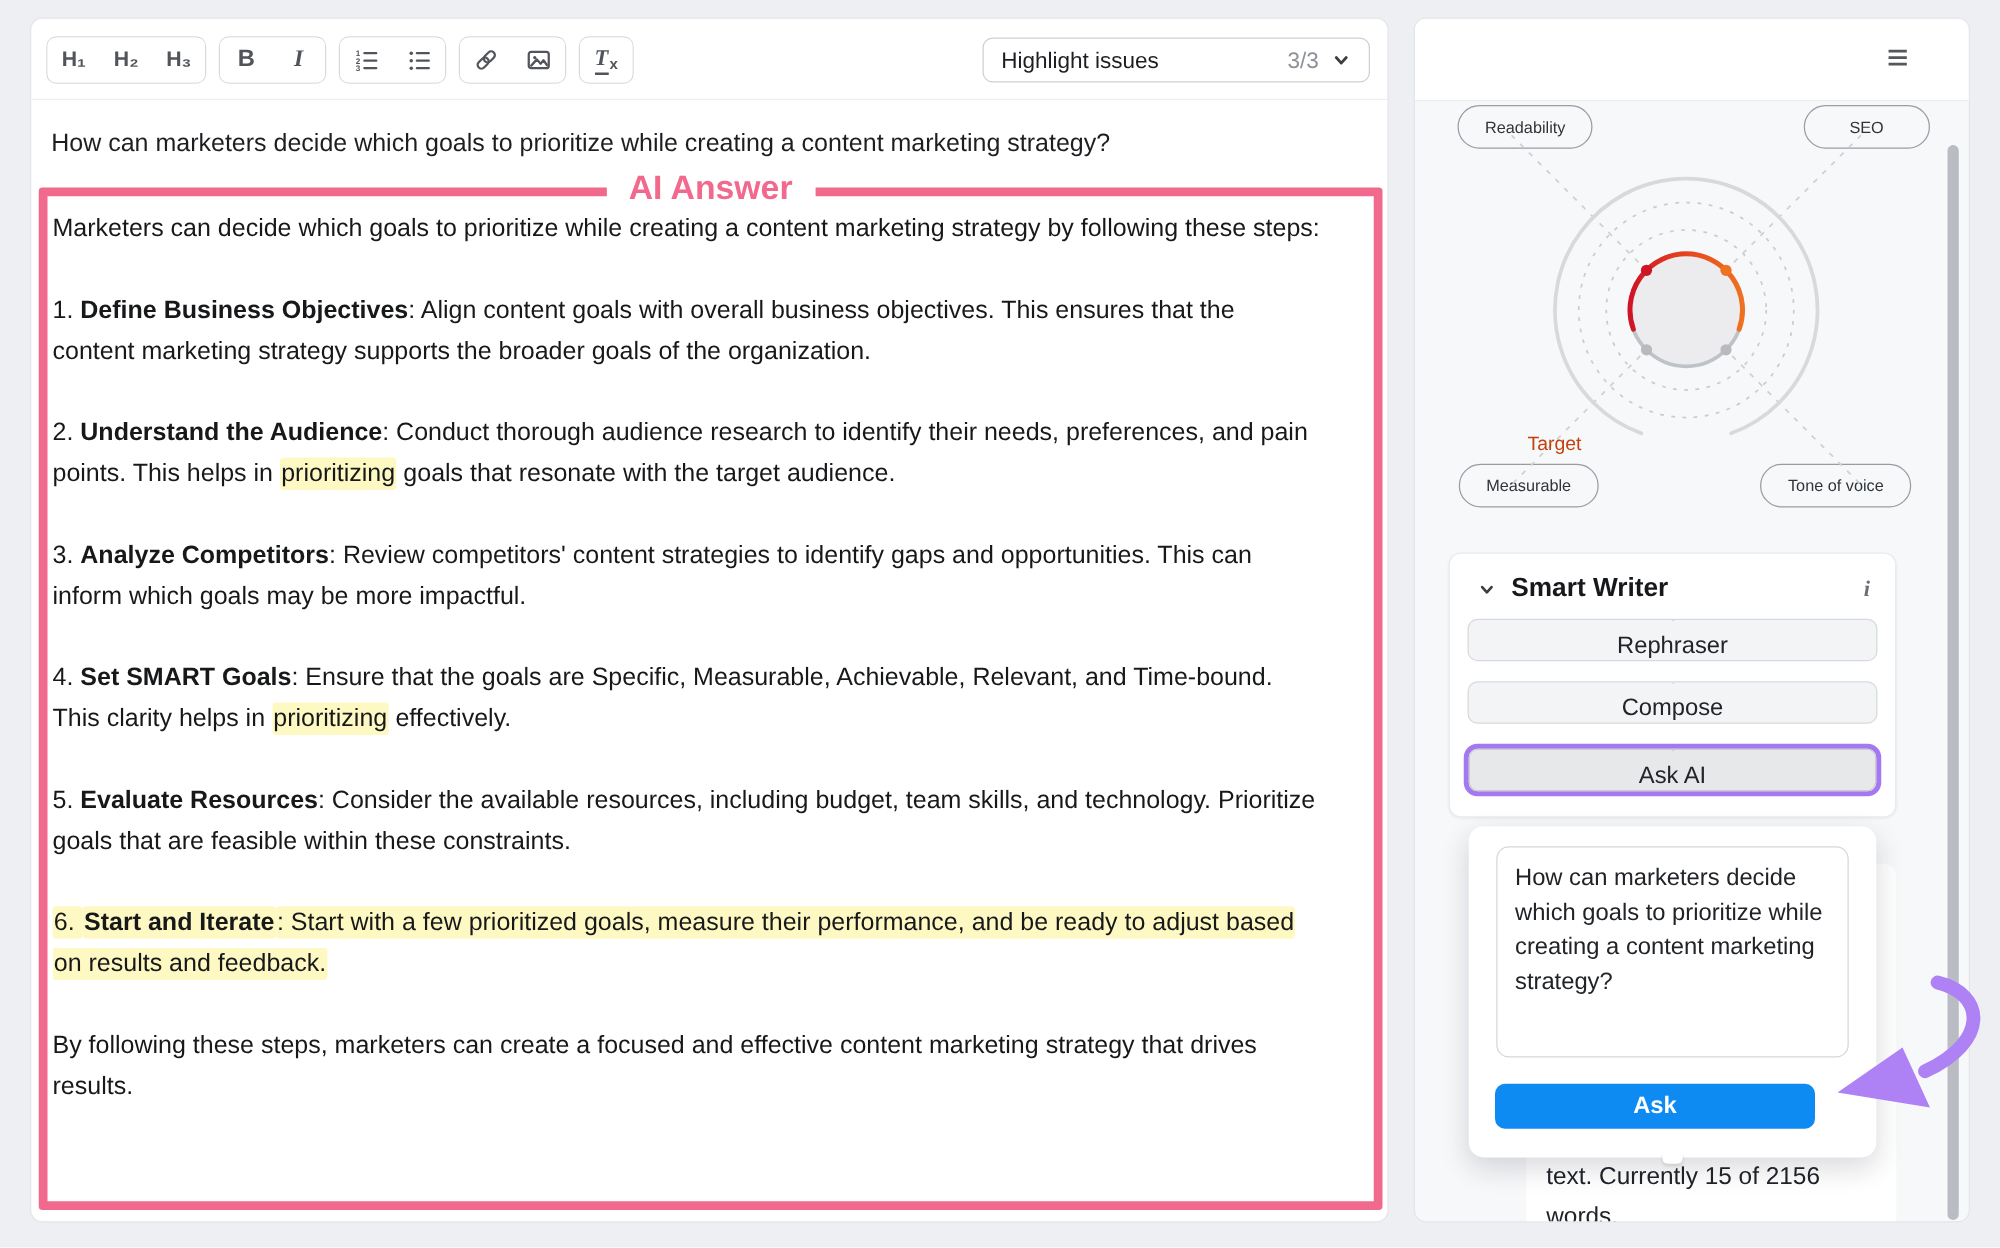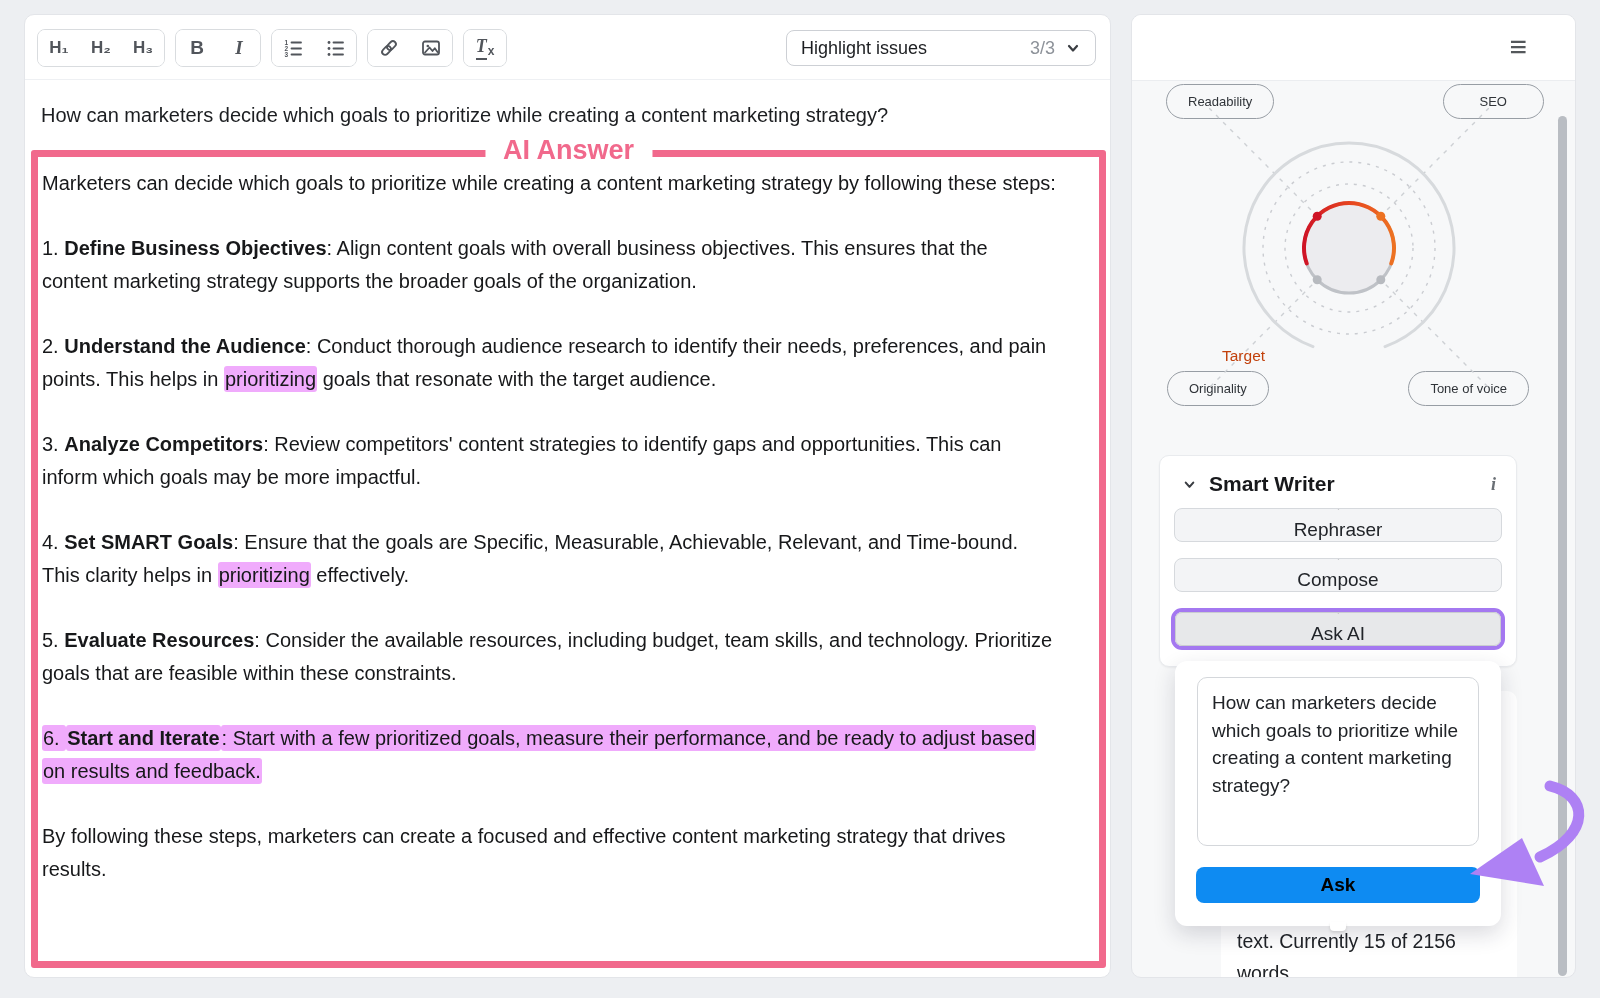--- a/index.html
+++ b/index.html
@@ -47,42 +47,42 @@
     border:7px solid #f1698c; border-radius:3px;
     padding:10px 42px 10px 4px;
   }
   .ai-label {
     position:absolute; top:-22px; left:50%; transform:translateX(-50%);
     background:#fff; padding:0 18px; font-size:27px; font-weight:700; color:#f1698c; white-space:nowrap;
   }
   .ai-box p { font-size:20px; line-height:33px; color:#17181a; margin:0 0 32px; }
   .ai-box .b { font-weight:700; }
   .ai-box .h {
-    background:#f0abfc; border-radius:3px; padding:2px 1px;
+    background:#fef9c3; border-radius:3px; padding:2px 1px;
     -webkit-box-decoration-break:clone; box-decoration-break:clone;
   }
 
   
   #side-panel { left:1131px; top:14px; width:445px; height:964px; background:#f7f8f9; overflow:hidden; }
   .side-header { position:absolute; left:0; top:0; width:100%; height:66px; background:#fff; border-bottom:1px solid #ebedf0; }
   .menu-glyph { position:absolute; right:48px; top:14px; font-size:30px; color:#54585b; line-height:36px; cursor:pointer; }
   .pill {
     position:absolute; height:35px; line-height:33px; padding:0 21px;
     border:1px solid #979da4; border-radius:18px;
     font-size:13px; color:#303439; cursor:pointer; background:transparent;
   }
   #pill-readability { left:34px; top:69px; }
   #pill-seo { right:31px; top:69px; padding:0 36px; }
   #pill-originality { left:35px; top:356px; }
   #pill-tone { right:46px; top:356px; }
   #gauge-svg { position:absolute; left:77px; top:93px; }
   .target-label { position:absolute; left:90px; top:332px; width:260px; text-align:left; font-size:15.5px; color:#c2410c; }
 
   .sw-card {
-    position:absolute; left:27px; top:440px; width:358px; height:212px;
+    position:absolute; left:27px; top:427px; width:358px; height:212px;
     background:#fff; border:1px solid #e9ebee; border-radius:10px;
     box-shadow:0 1px 2px rgba(0,0,0,.05); z-index:2;
   }
   .sw-header { display:flex; align-items:center; gap:12px; padding:16px 20px 12px 22px; cursor:pointer; }
   .sw-title { font-size:21px; font-weight:700; color:#17181b; }
   .sw-info { margin-left:auto; font-family:"Liberation Serif", serif; font-style:italic; font-weight:700; font-size:18px; color:#6a6f75; cursor:pointer; }
   .sw-btn {
     display:flex; align-items:center; justify-content:center; gap:9px;
     height:34px; width:328px; margin:0 auto 16px;
     background:#f3f4f6; border:1px solid #d6d9dd; border-radius:8px;
@@ -99,23 +99,23 @@
     position:absolute; left:43px; top:646px; width:326px; height:265px;
     background:#fff; border-radius:12px;
     box-shadow:0 8px 22px rgba(25,25,50,.16); z-index:5;
   }
   .ask-question {
     position:absolute; left:22px; top:16px; width:282px; height:169px;
     border:1.5px solid #d4d7db; border-radius:10px; padding:11px 14px;
     font-size:19px; line-height:27.5px; color:#202327; cursor:text;
   }
   .ask-btn {
-    position:absolute; left:21px; bottom:23px; width:284px; height:36px;
+    position:absolute; left:21px; bottom:23px; width:256px; height:36px;
     background:#0e8bf2; border:none; border-radius:8px;
-    color:#000000; font-size:19px; font-weight:700; cursor:pointer;
+    color:#ffffff; font-size:19px; font-weight:700; cursor:pointer;
   }
   .popup-notch { position:absolute; left:50%; bottom:-5px; transform:translateX(-50%); width:16px; height:9px; background:#fff; border-radius:0 0 4px 4px; box-shadow:0 2px 3px rgba(0,0,0,.12); }
 
   .scroll-thumb { position:absolute; right:8px; top:101px; width:9px; height:860px; background:#b9bdc3; border-radius:5px; z-index:6; cursor:grab; }
 
   #arrow-overlay { position:absolute; left:1450px; top:755px; width:150px; height:150px; z-index:40; pointer-events:none; }
 </style>
 </head>
 <body>
 
@@ -206,21 +206,21 @@
   </div>
 </section>
 
 <aside class="panel" id="side-panel">
   <div class="side-header">
     <span class="menu-glyph">≡</span>
   </div>
 
   <button class="pill" id="pill-readability">Readability</button>
   <button class="pill" id="pill-seo">SEO</button>
-  <button class="pill" id="pill-originality">Originality</button>
+  <button class="pill" id="pill-originality">Measurable</button>
   <button class="pill" id="pill-tone">Tone of voice</button>
 
   <svg id="gauge-svg" width="280" height="280" viewBox="0 0 280 280">
     <defs>
       <linearGradient id="arcGrad" x1="0" y1="0" x2="1" y2="0">
         <stop offset="0" stop-color="#cf1426"></stop>
         <stop offset="0.55" stop-color="#e8491f"></stop>
         <stop offset="1" stop-color="#ed7222"></stop>
       </linearGradient>
     </defs>

